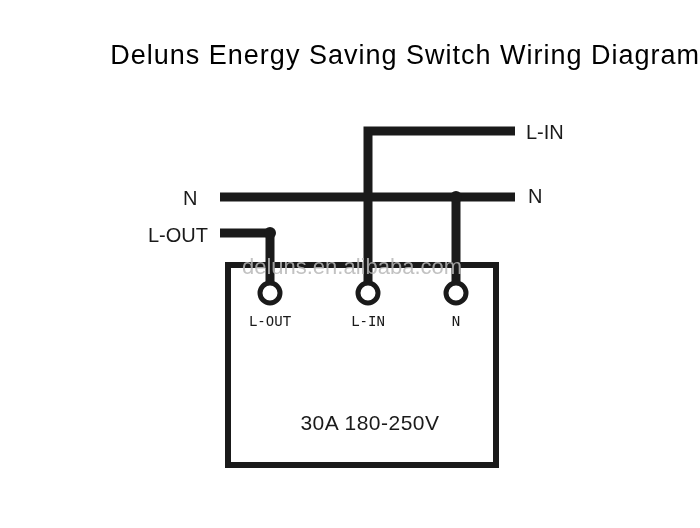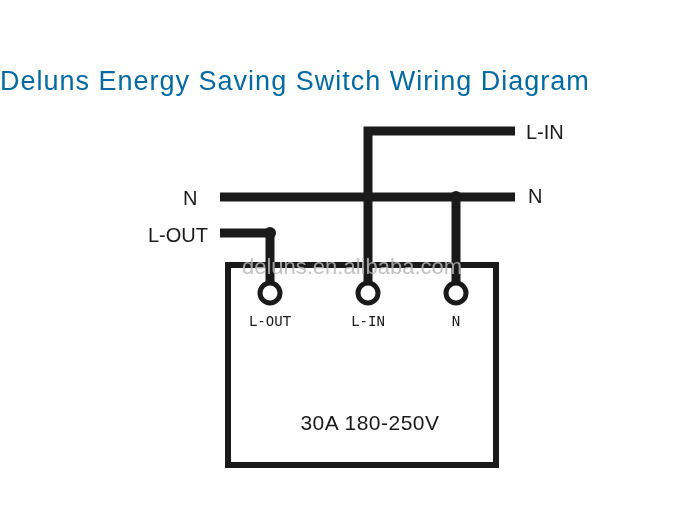--- a/index.html
+++ b/index.html
@@ -1,17 +1,17 @@
 <!DOCTYPE html>
 <html><head>
 <meta charset="utf-8">
 <style>
   html, body { margin: 0; padding: 0; background: #ffffff; }
   body { width: 700px; height: 528px; position: relative; overflow: hidden; font-family: "Liberation Sans", sans-serif; }
-  #title { position: absolute; left: 0; top: 40px; width: 700px; text-align: left; font-size: 27px; letter-spacing: 1px; color: #0369a1; font-family: "Liberation Sans", sans-serif; margin-top: 26px; }
+  #title { position: absolute; left: 0; top: 40px; width: 700px; text-align: right; font-size: 27px; letter-spacing: 1px; color: #000000; font-family: "Liberation Sans", sans-serif; }
   svg { position: absolute; left: 0; top: 0; }
   .lbl { font-family: "Liberation Sans", sans-serif; font-size: 20px; fill: #1a1a1a; }
   .tlbl { font-family: "DejaVu Sans Mono", monospace; font-size: 14px; fill: #1a1a1a; }
   .spec { font-family: "Liberation Sans", sans-serif; font-size: 21px; fill: #1a1a1a; letter-spacing: 0.5px; }
   .wm { font-family: "Liberation Sans", sans-serif; font-size: 22px; fill: #b8b8b8; opacity: 0.85; }
 </style>
 </head>
 <body>
 
 <div id="title">Deluns Energy Saving Switch Wiring Diagram</div>

